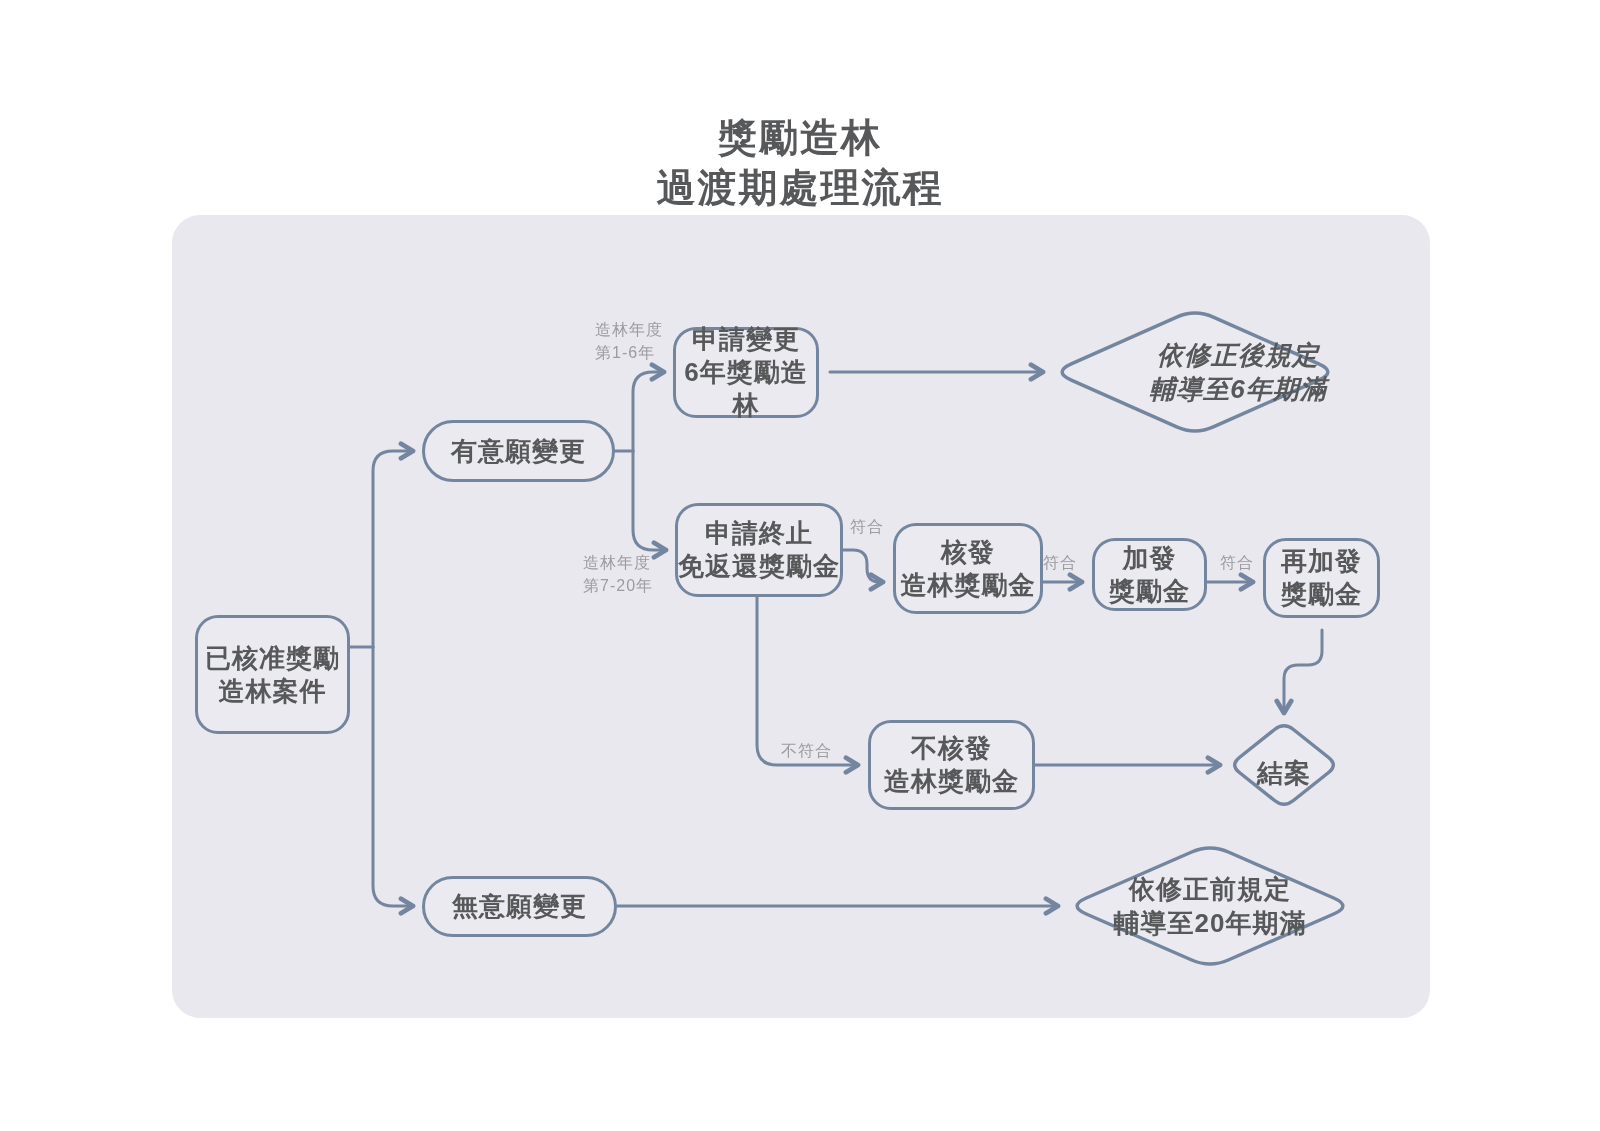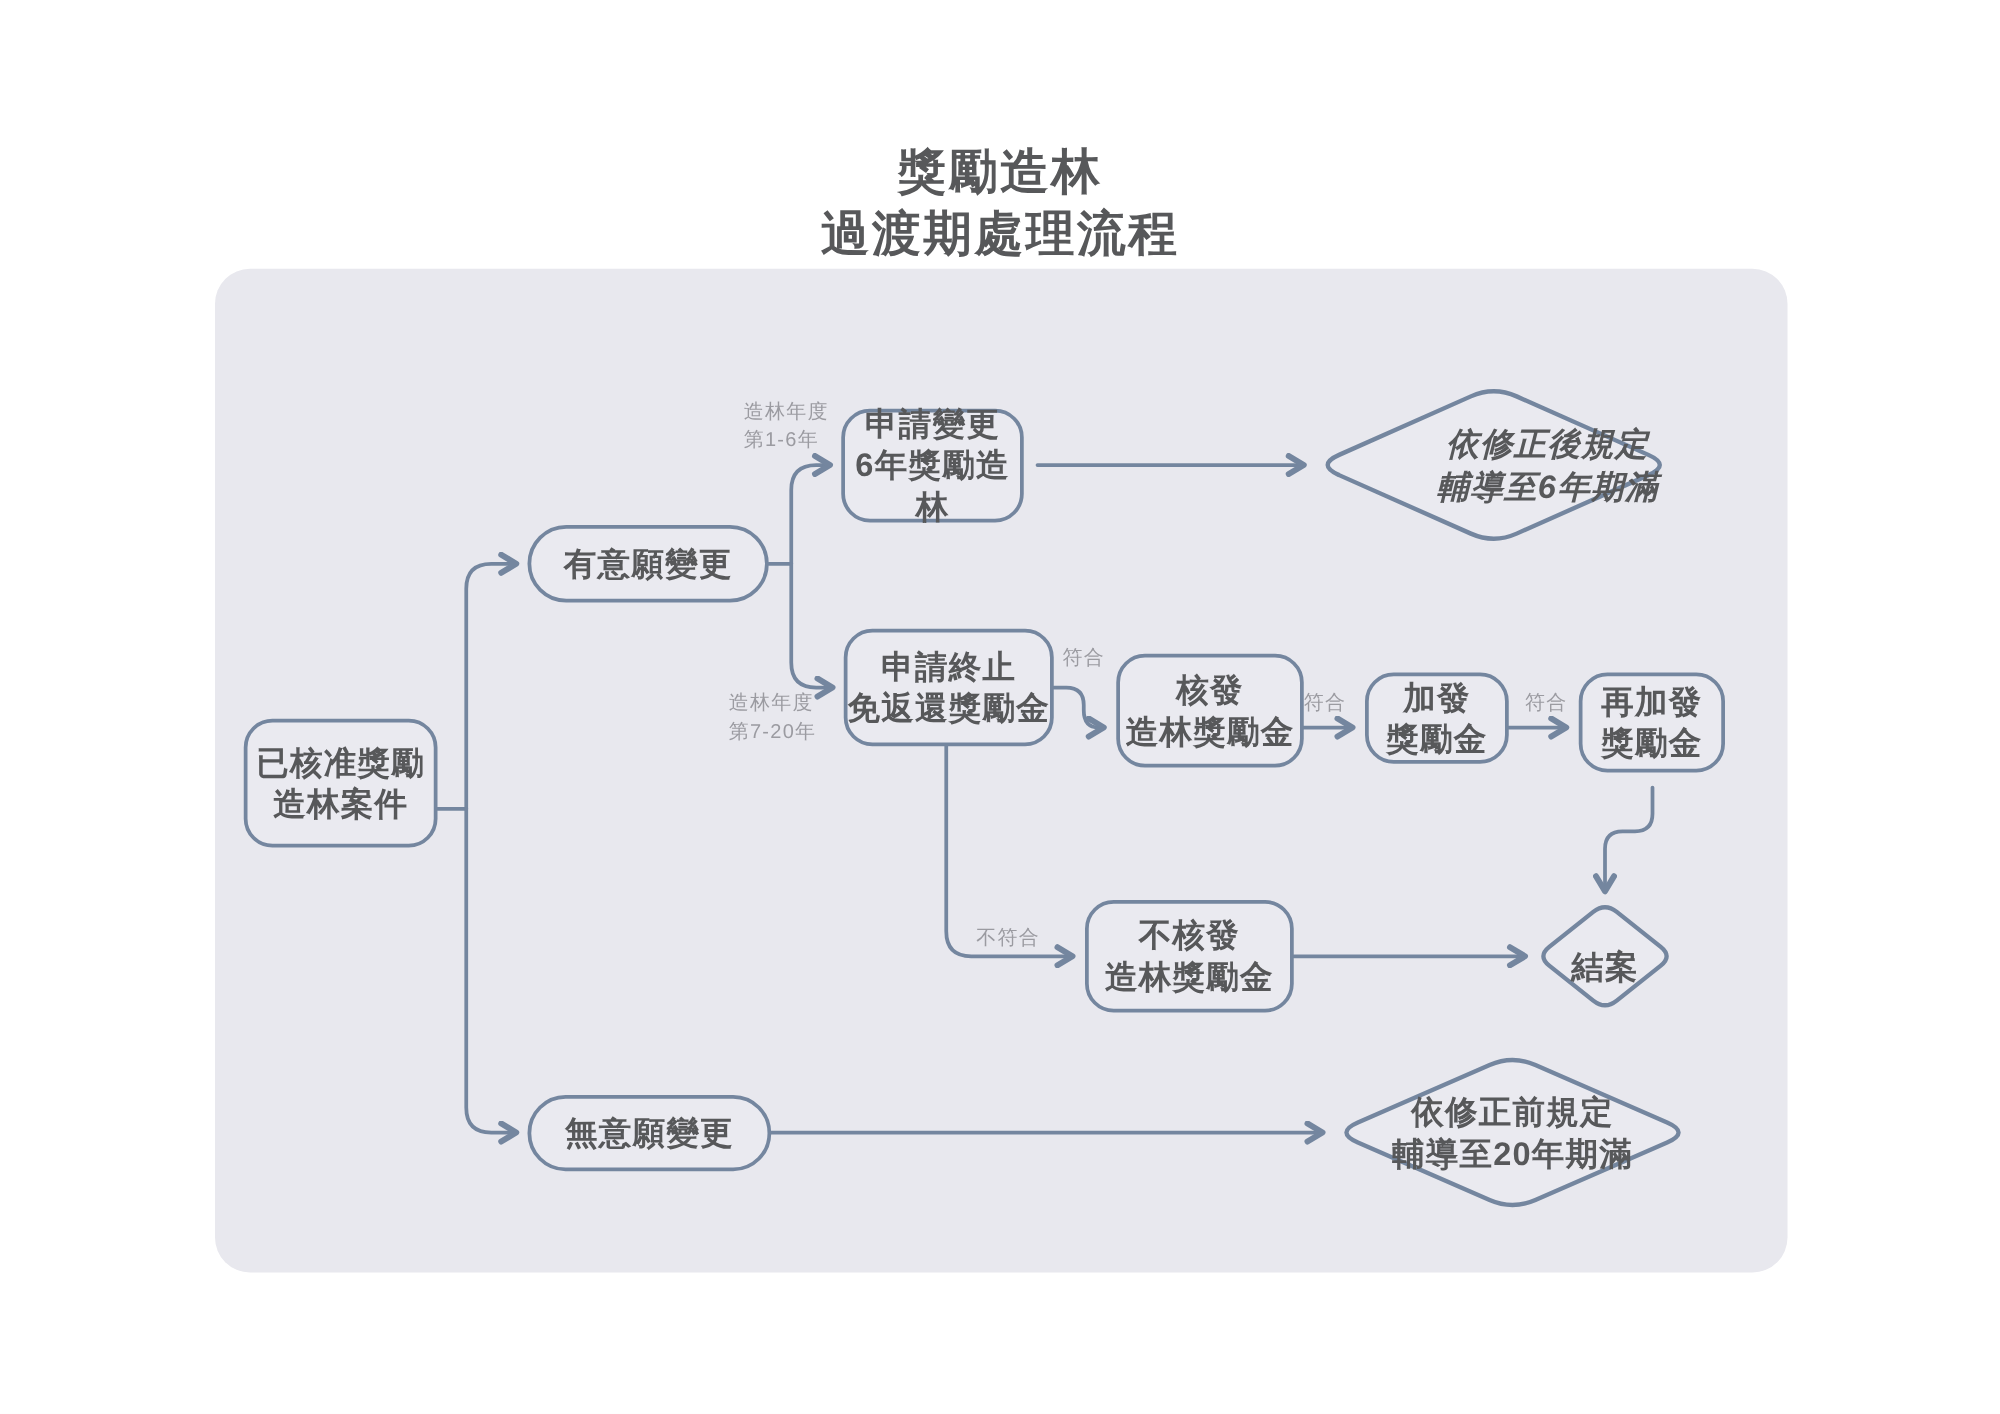--- a/index.html
+++ b/index.html
@@ -88,21 +88,21 @@
     <path marker-end="url(#arrow)" d="M585,382 L585,530 Q585,550 605,550 L686,550"></path>
     <path marker-end="url(#arrow)" d="M863,550 L1048,550"></path>
 
     <path marker-end="url(#arrow)" d="M445,691 L886,691"></path>
 
     <path class="dshape" d="M899.3,165.1 Q881,157 899.3,148.9 L1004.7,102.1 Q1023,94 1041.3,102.1 L1146.7,148.9 Q1165,157 1146.7,165.1 L1041.3,211.9 Q1023,220 1004.7,211.9 Z"></path>
     <path class="dshape" d="M914.3,699.0 Q896,691 914.3,683.0 L1019.7,637.0 Q1038,629 1056.3,637.0 L1161.7,683.0 Q1180,691 1161.7,699.0 L1056.3,745.0 Q1038,753 1019.7,745.0 Z"></path>
     <path class="dshape" d="M1067.4,557.5 Q1058,550 1067.4,542.5 L1102.6,514.5 Q1112,507 1121.4,514.5 L1156.6,542.5 Q1166,550 1156.6,557.5 L1121.4,585.5 Q1112,593 1102.6,585.5 Z"></path>
   </svg>
 
-  <div class="node rect" style="left:23px;top:360px;width:155px;height:103px;">
+  <div class="node rect" style="left:23px;top:400px;width:155px;height:119px;">
     <div>已核准獎勵</div>
     <div>造林案件</div>
   </div>
 
   <div class="node pill" style="left:250px;top:205px;width:193px;height:62px;">
     <div>有意願變更</div>
   </div>
 
   <div class="node pill" style="left:250px;top:661px;width:195px;height:61px;">
     <div>無意願變更</div>

